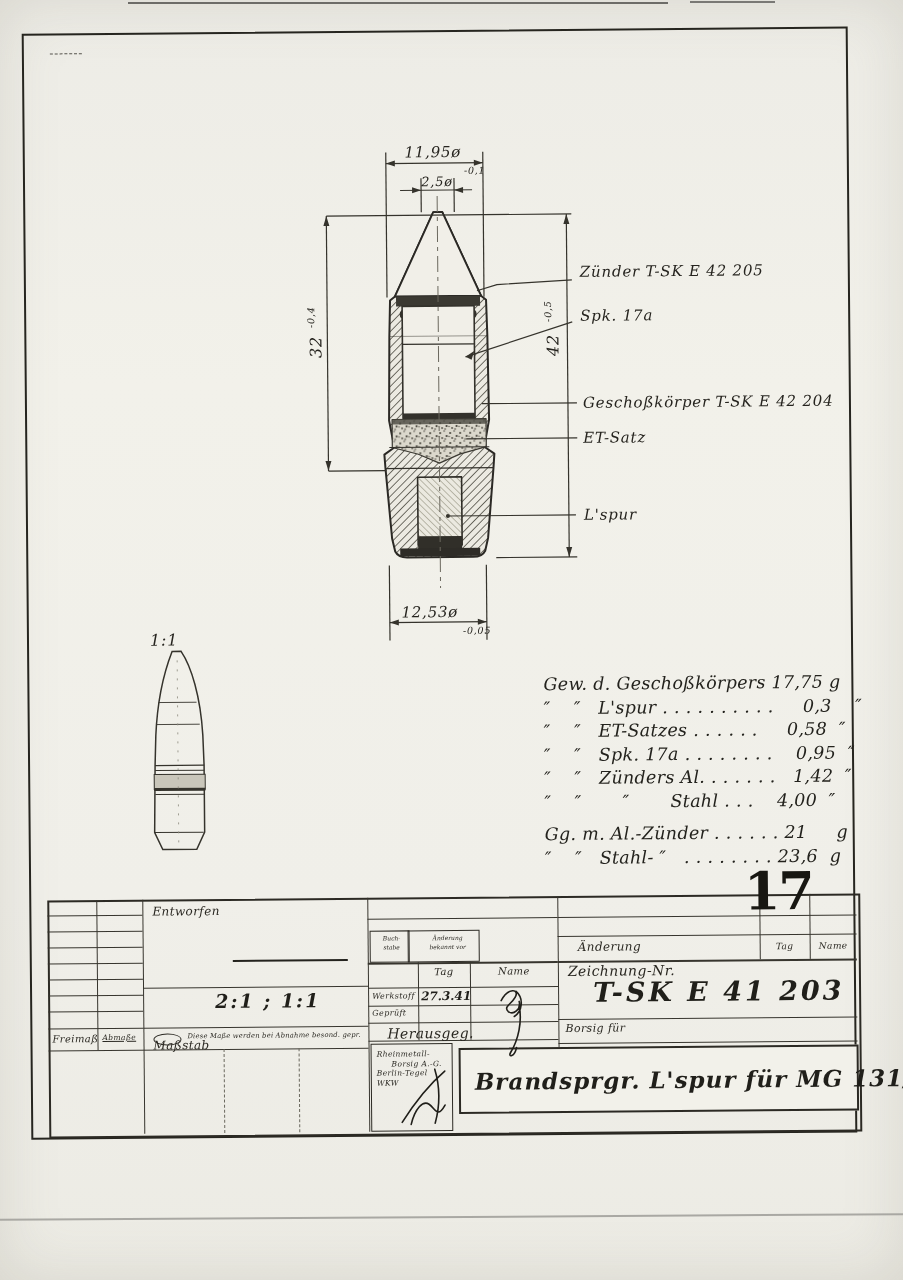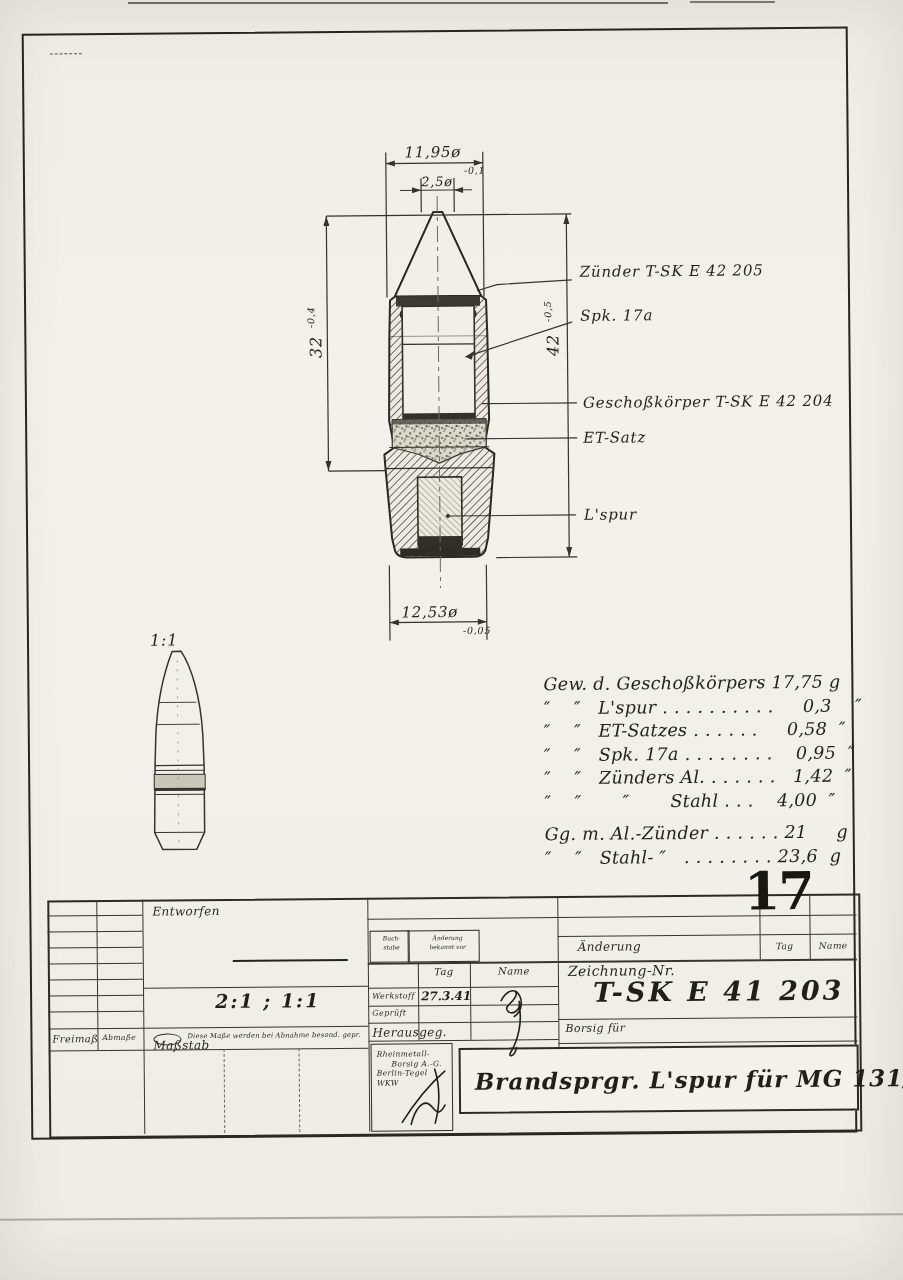--- a/index.html
+++ b/index.html
@@ -63,21 +63,21 @@
   <div class="hl" style="left:45px;top:912px;width:95px;"></div>
   <div class="hl" style="left:45px;top:928px;width:95px;"></div>
   <div class="hl" style="left:45px;top:944px;width:95px;"></div>
   <div class="hl" style="left:45px;top:960px;width:95px;"></div>
   <div class="hl" style="left:45px;top:976px;width:95px;"></div>
   <div class="hl" style="left:45px;top:992px;width:95px;"></div>
   <div class="hl" style="left:45px;top:1008px;width:95px;"></div>
   <div class="hl" style="left:45px;top:1025px;width:95px;"></div>
   <div class="hl" style="left:45px;top:1047px;width:320px;"></div>
   <div class="pr" style="left:49px;top:1030px;font-size:10px;">Freimaß</div>
-  <div class="pr" style="left:99px;top:1030px;font-size:7.5px;">Abmaße</div>
+  <div class="pr" style="left:99px;top:1030px;font-size:7.5px;text-decoration:underline;">Abmaße</div>
   <div class="vl vdash" style="left:220px;top:1047px;height:84px;border-left-color:#6a685e;"></div>
   <div class="vl vdash" style="left:295px;top:1047px;height:84px;border-left-color:#6a685e;"></div>
 
   <div class="hl" style="left:140px;top:985px;width:225px;"></div>
   <div class="hl" style="left:140px;top:1025px;width:225px;"></div>
   <div class="pr" style="left:150px;top:902px;font-size:12px;">Entworfen</div>
   <div class="hl hl2" style="left:230px;top:958px;width:115px;border-top-color:#24231e;"></div>
   <div class="pr" style="left:150px;top:1036px;font-size:12px;">Maßstab</div>
   <div class="hw" style="left:212px;top:988px;font-size:19px;letter-spacing:2px;">2:1 ; 1:1</div>
   <div class="abs" style="left:150px;top:1031px;width:26px;height:10px;border:1.3px solid #2c2a24;border-radius:50%;"></div>
@@ -98,21 +98,21 @@
   <div class="hl" style="left:365px;top:1005px;width:190px;"></div>
   <div class="hl" style="left:365px;top:1022px;width:190px;"></div>
   <div class="hl" style="left:365px;top:1040px;width:190px;"></div>
   <div class="vl" style="left:415px;top:962px;height:78px;"></div>
   <div class="vl" style="left:467px;top:962px;height:78px;"></div>
   <div class="pr" style="left:415px;top:966px;width:52px;text-align:center;font-size:10px;">Tag</div>
   <div class="pr" style="left:467px;top:966px;width:88px;text-align:center;font-size:10px;">Name</div>
   <div class="pr" style="left:369px;top:991px;font-size:8px;">Werkstoff</div>
   <div class="hw" style="left:418px;top:989px;font-size:12px;">27.3.41</div>
   <div class="pr" style="left:369px;top:1008px;font-size:8px;">Geprüft</div>
-  <div class="pr" style="left:369px;top:1025px;font-size:12px;">Herausgeg.</div>
+  <div class="pr" style="left:384px;top:1025px;font-size:14px;">Herausgeg.</div>
 
   <div class="box" style="left:367px;top:1043px;width:80px;height:86px;border-width:1.6px;">
     <div class="pr" style="left:5px;top:5px;position:relative;font-size:7.5px;line-height:9.5px;">Rheinmetall-</div>
     <div class="pr" style="left:5px;top:5px;position:relative;font-size:7.5px;line-height:9.5px;text-align:center;">Borsig A.-G.</div>
     <div class="pr" style="left:5px;top:5px;position:relative;font-size:7.5px;line-height:9.5px;">Berlin-Tegel</div>
     <div class="pr" style="left:5px;top:5px;position:relative;font-size:7.5px;line-height:9.5px;">WKW</div>
   </div>
 
   <div class="vl" style="left:555px;top:897px;height:151px;"></div>
   <div class="hl" style="left:555px;top:918px;width:299px;"></div>

